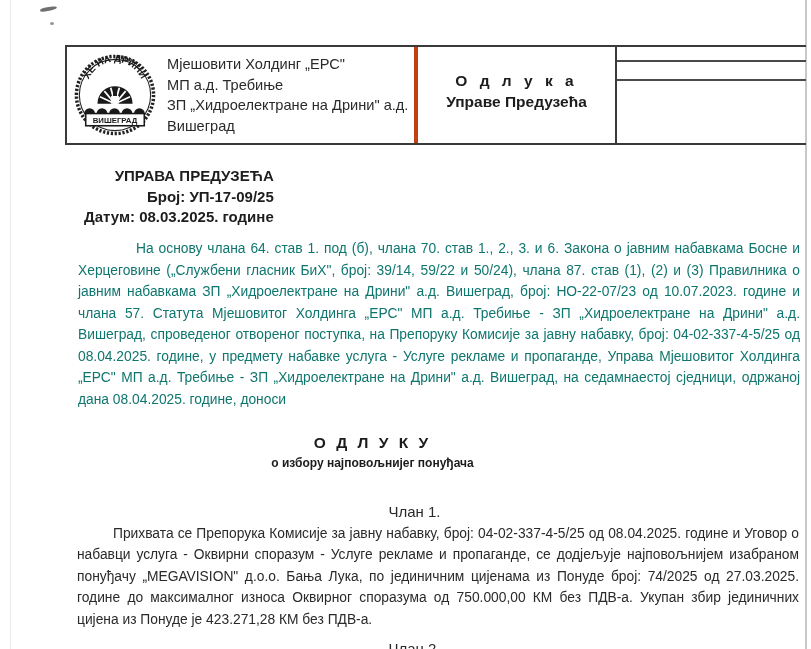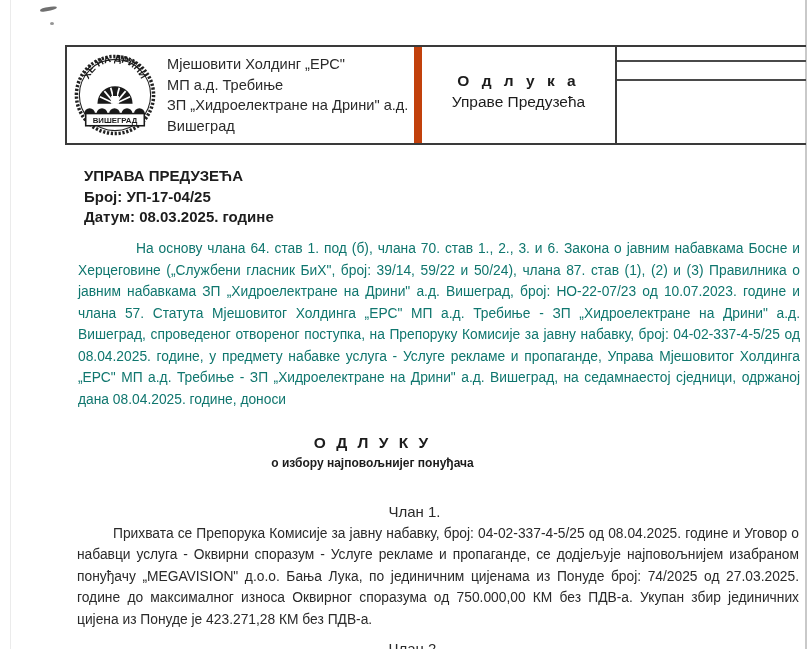--- a/index.html
+++ b/index.html
@@ -20,35 +20,35 @@
     border-radius:60% 40% 70% 30%;transform:rotate(-7deg);opacity:.8;}
   .smudge-b{position:absolute;left:50px;top:22px;width:4px;height:3px;background:#7a7a7a;border-radius:50%;opacity:.8;}
 
   
   .header-table{
     position:absolute;left:65px;top:45px;width:552px;height:100px;
     border:2px solid #3a3a3a;display:flex;box-sizing:border-box;background:#ffffff;
   }
   .cell-left{width:347px;display:flex;align-items:center;gap:11px;padding-left:7px;box-sizing:border-box;}
   .company{font-size:14.6px;line-height:20.5px;color:#2a2a2a;white-space:nowrap;}
-  .cell-center{flex:1;border-left:8px solid #c2410c;text-align:center;padding-top:23px;box-sizing:border-box;}
+  .cell-center{flex:1;border-left:4px solid #c2410c;text-align:center;padding-top:23px;box-sizing:border-box;}
   .doc-label-1{font-weight:bold;font-size:15.5px;letter-spacing:4px;line-height:21px;color:#1c1c1c;}
-  .doc-label-2{font-weight:normal;font-size:15.5px;line-height:21px;color:#1c1c1c;}
+  .doc-label-2{font-weight:bold;font-size:15.5px;line-height:21px;color:#1c1c1c;}
 
   
   .right-cell{position:absolute;left:617px;top:45px;width:189px;height:100px;
     border-top:2px solid #3a3a3a;border-bottom:2px solid #3a3a3a;box-sizing:border-box;}
   .right-cell .rline{position:absolute;left:0;right:0;height:2px;background:#4a4a4a;}
   .rline.r1{top:13px;}
   .rline.r2{top:32px;}
 
   
   .seal{width:82px;height:82px;flex:0 0 82px;}
 
-  .meta{position:absolute;left:84px;top:166px;font-weight:bold;font-size:15px;line-height:20.5px;color:#1d1d1d;}
+  .meta{position:absolute;left:84px;top:166px;font-weight:bold;font-size:15px;line-height:20.5px;color:#1d1d1d;text-align:right;}
 
   .preamble{
     position:absolute;left:78px;top:238px;width:722px;
     font-size:13.8px;line-height:21.5px;text-align:justify;text-indent:58px;color:#0f766e;
   }
   .decision-title{position:absolute;left:0;top:432px;width:745px;text-align:center;color:#1c1c1c;}
   .decision-title .t1{font-weight:bold;font-size:15.5px;letter-spacing:3px;line-height:21px;}
   .decision-title .t2{font-weight:bold;font-size:12px;line-height:21px;}
 
   .clan-heading{position:absolute;left:9px;width:811px;text-align:center;font-size:15px;color:#2a2a2a;}
@@ -116,21 +116,21 @@
     </div>
   </div>
 
   <div class="right-cell">
     <div class="rline r1"></div>
     <div class="rline r2"></div>
   </div>
 
   <div class="meta">
     <div>УПРАВА ПРЕДУЗЕЋА</div>
-    <div>Број: УП-17-04/25</div>
+    <div>Број: УП-17-09/25</div>
     <div>Датум: 08.03.2025. године</div>
   </div>
 
   <div class="preamble">На основу члана 64. став 1. под (б), члана 70. став 1., 2., 3. и 6. Закона о јавним набавкама Босне и Херцеговине („Службени гласник БиХ", број: 39/14, 59/22 и 50/24), члана 87. став (1), (2) и (3) Правилника о јавним набавкама ЗП „Хидроелектране на Дрини" а.д. Вишеград, број: НО-22-07/23 од 10.07.2023. године и члана 57. Статута Мјешовитог Холдинга „ЕРС" МП а.д. Требиње - ЗП „Хидроелектране на Дрини" а.д. Вишеград, спроведеног отвореног поступка, на Препоруку Комисије за јавну набавку, број: 04-02-337-4-5/25 од 08.04.2025. године, у предмету набавке услуга - Услуге рекламе и пропаганде, Управа Мјешовитог Холдинга „ЕРС" МП а.д. Требиње - ЗП „Хидроелектране на Дрини" а.д. Вишеград, на седамнаестој сједници, одржаној дана 08.04.2025. године, доноси</div>
 
   <div class="decision-title">
     <div class="t1">О Д Л У К У</div>
     <div class="t2">о избору најповољнијег понуђача</div>
   </div>
 

